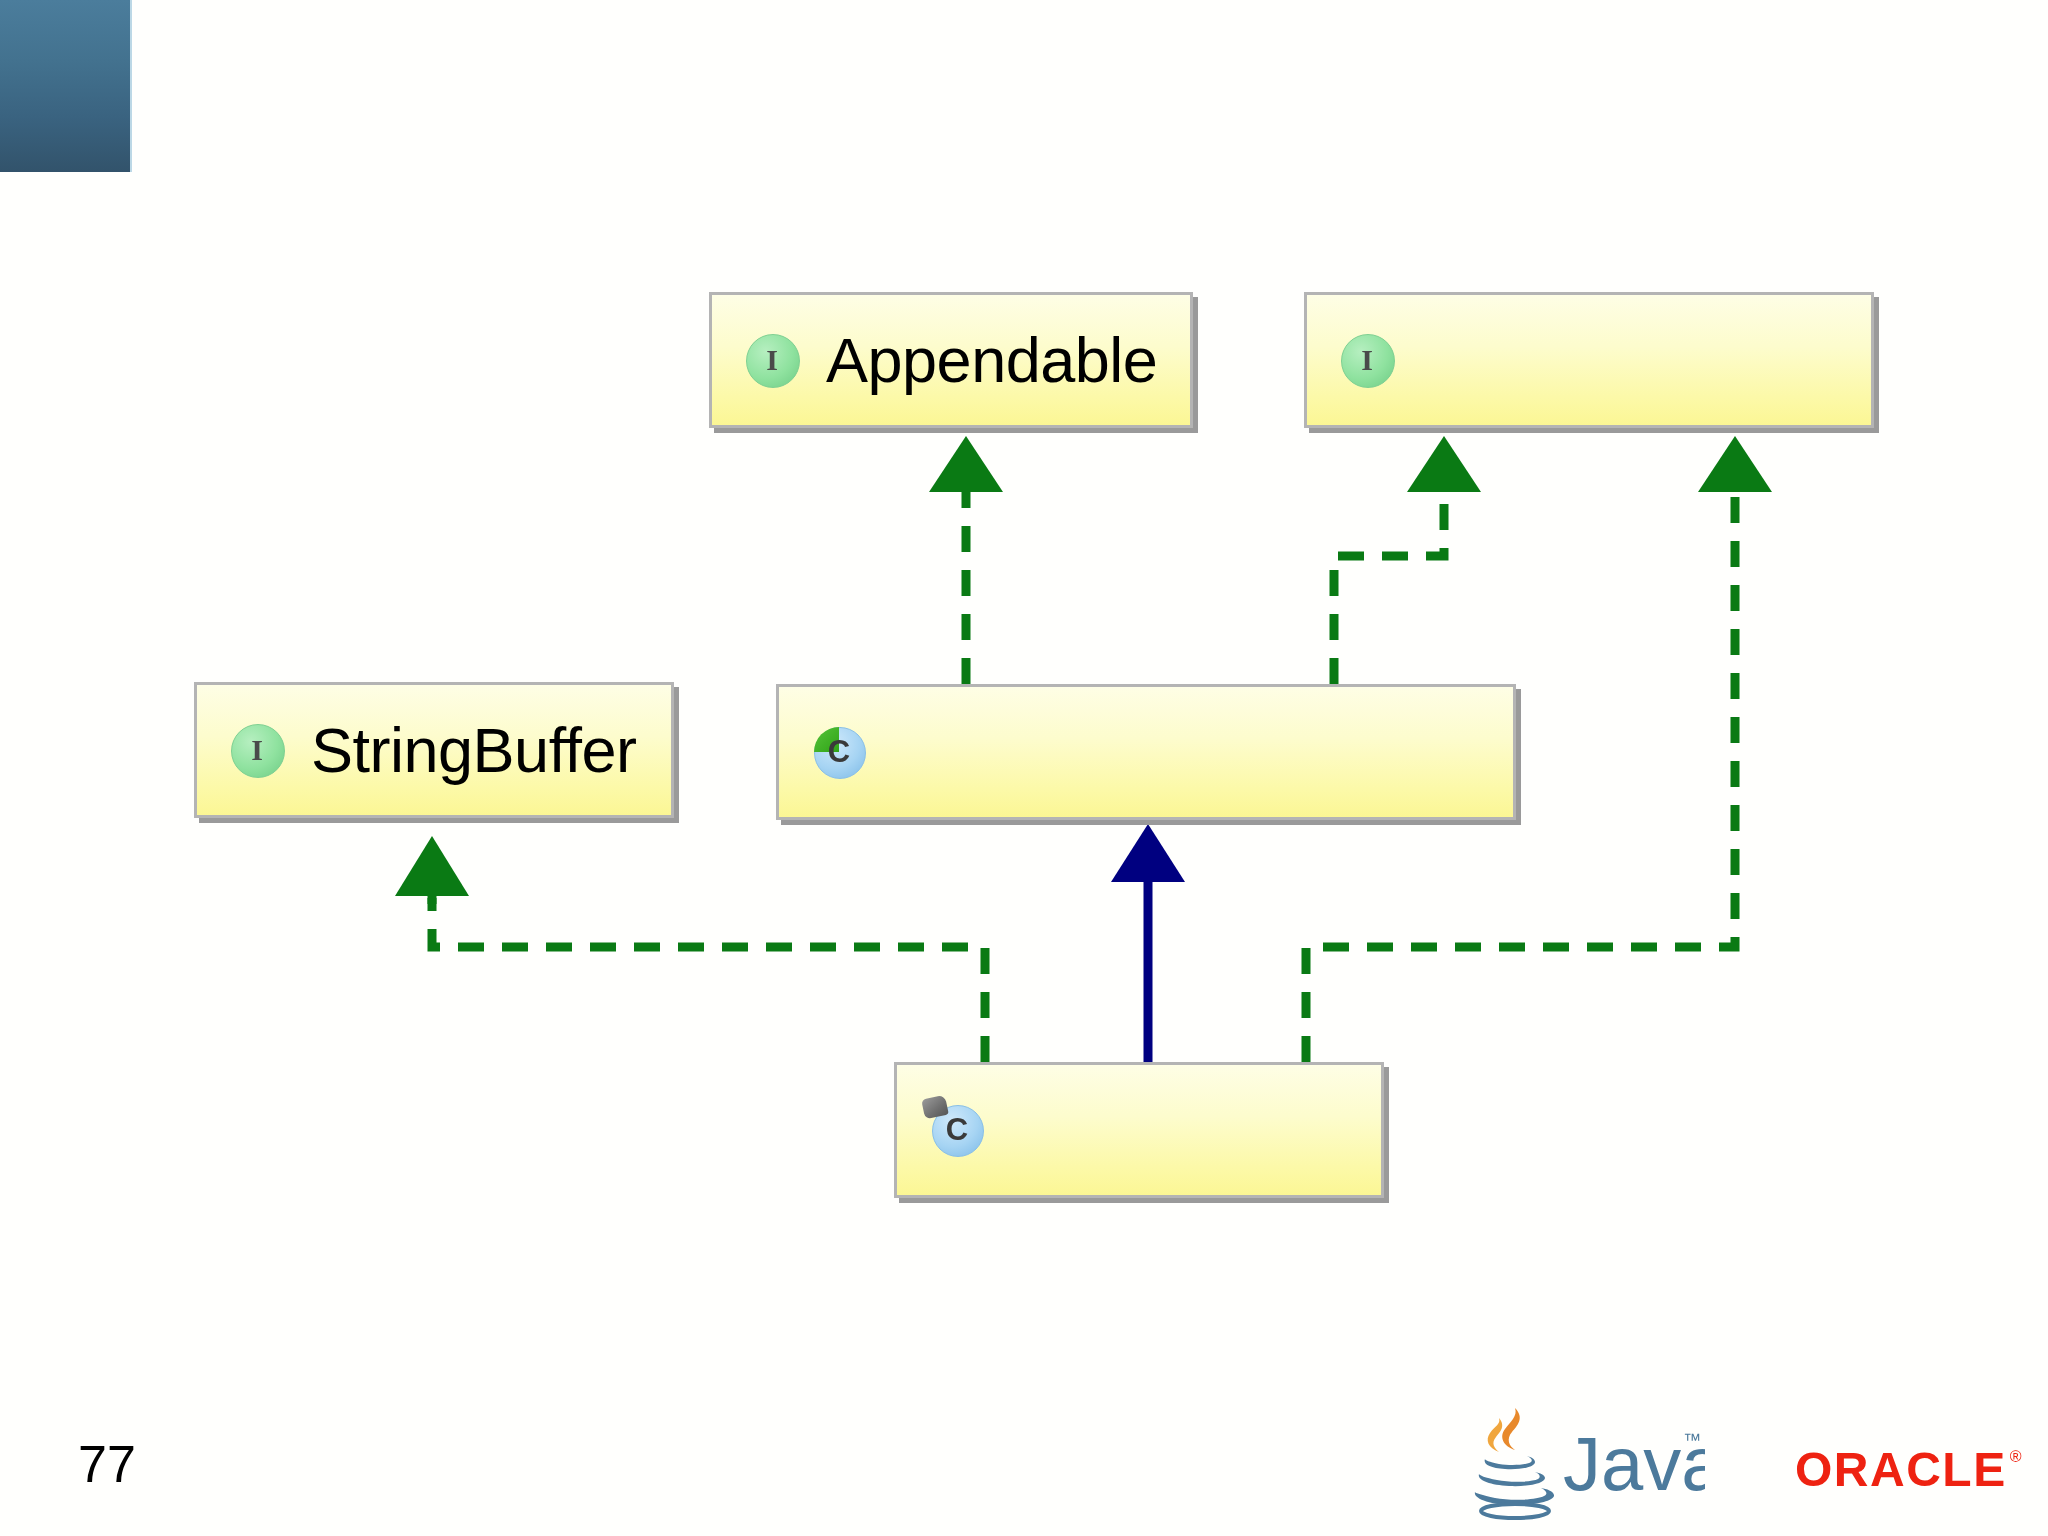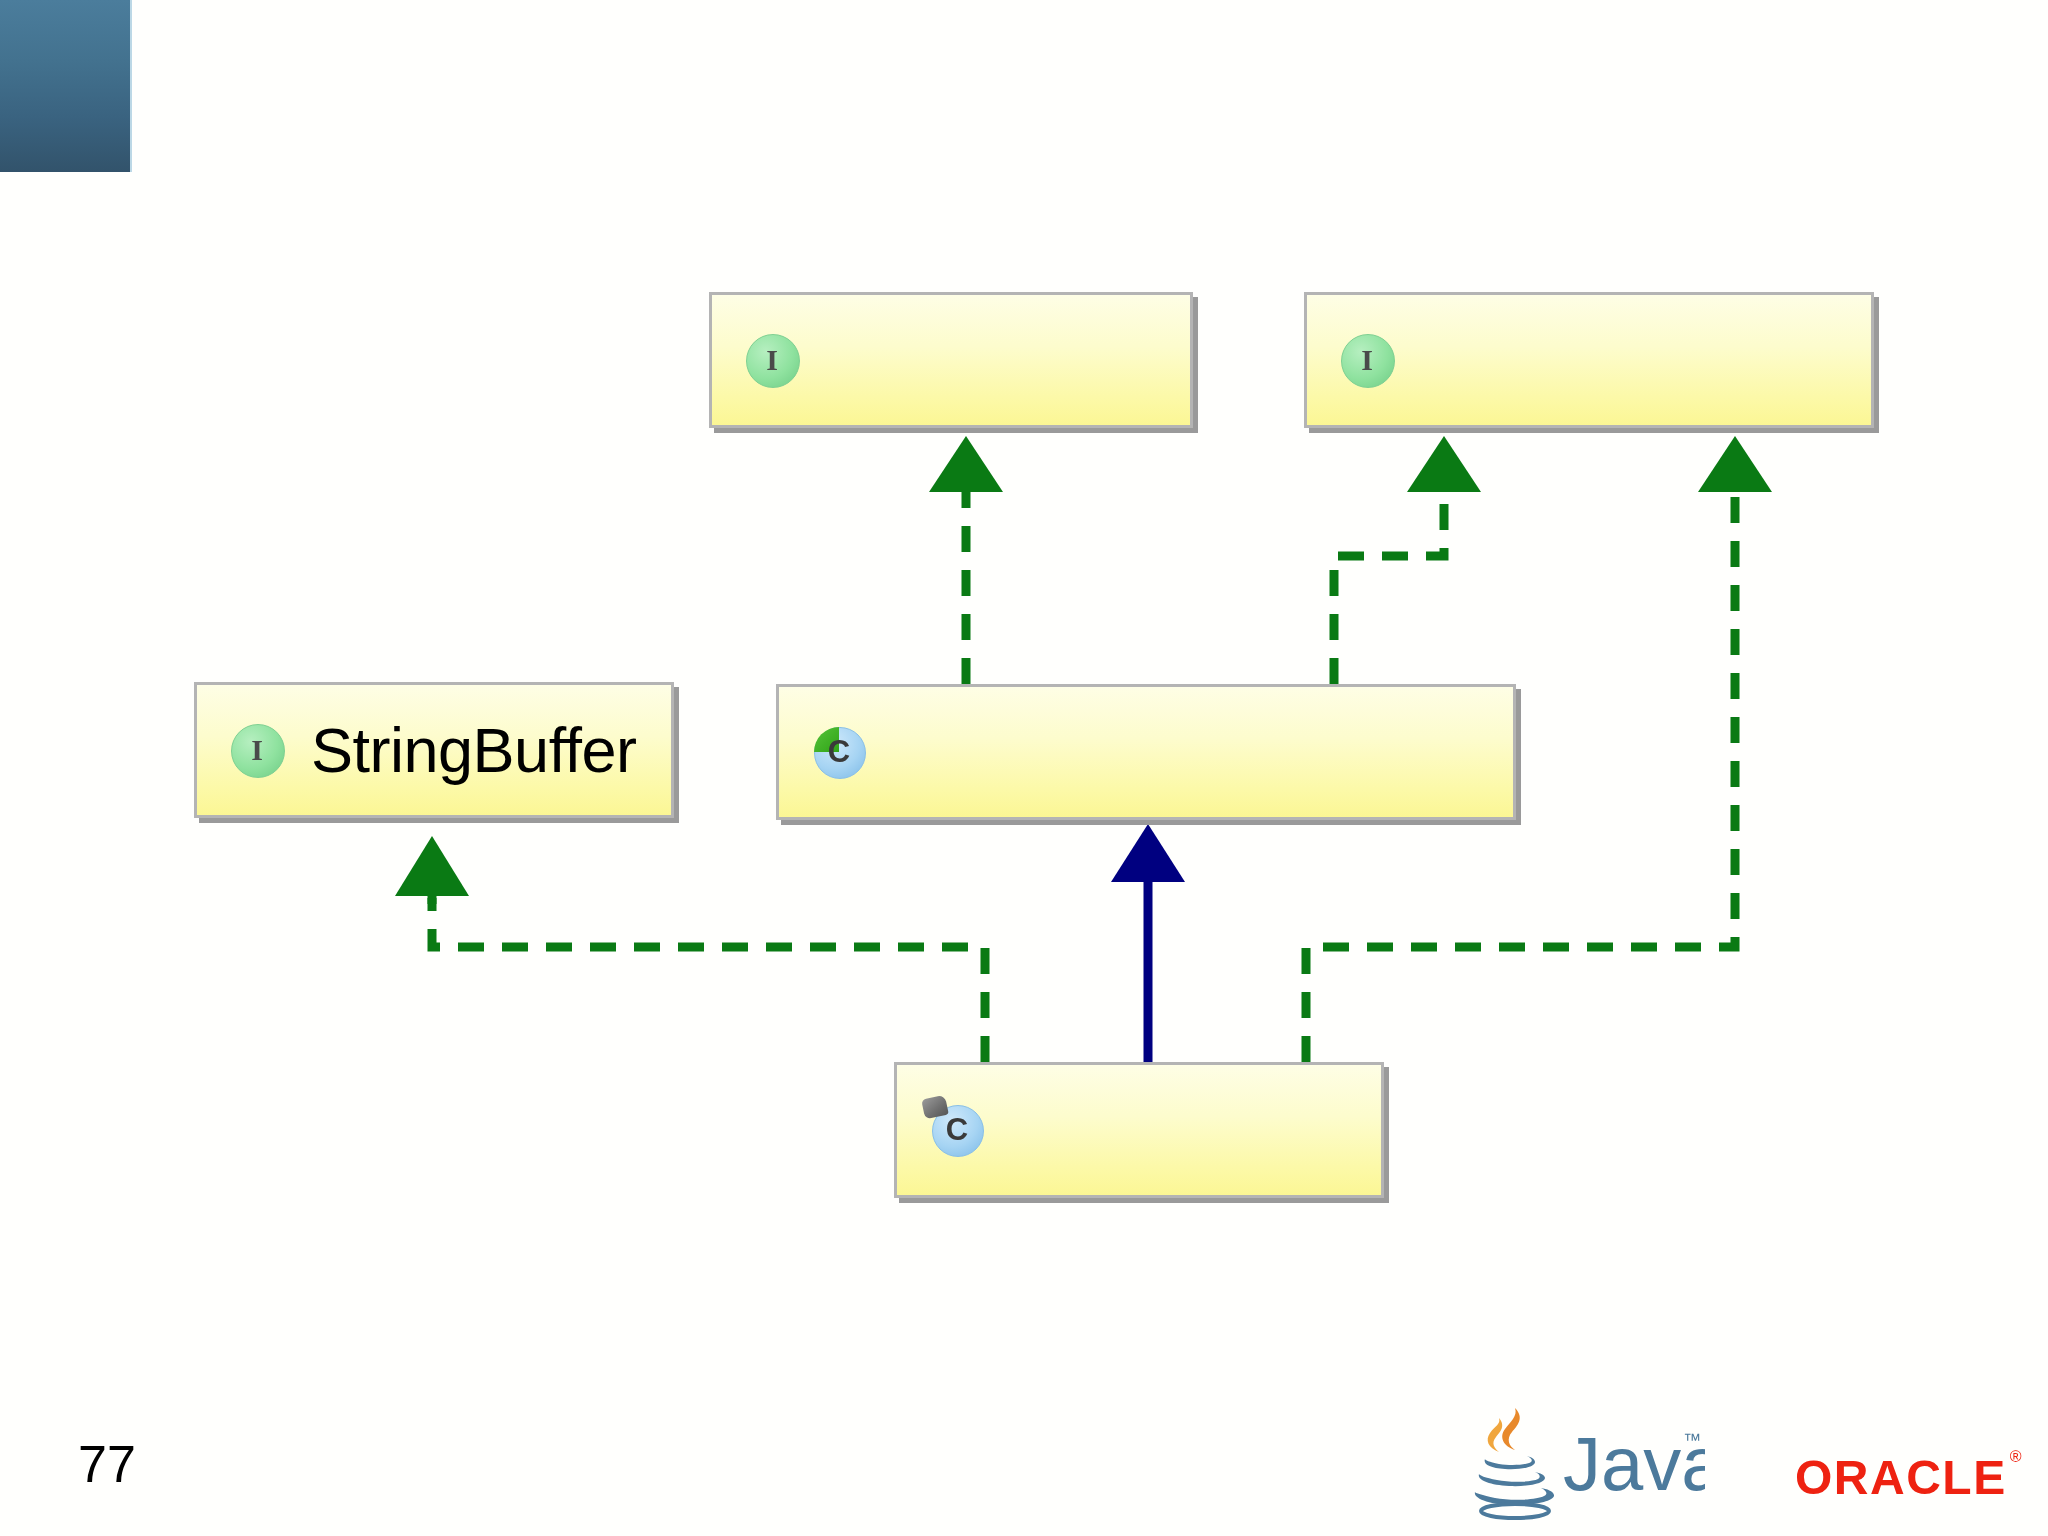--- a/index.html
+++ b/index.html
@@ -168,21 +168,20 @@
     top: 50px;
     display: flex;
     align-items: flex-start;
   }
   #oracle-word {
     font-size: 48px;
     font-weight: bold;
     color: #ee2211;
     letter-spacing: 1.5px;
     line-height: 1;
-    margin-top: 8px;
   }
   #oracle-reg {
     font-size: 16px;
     color: #ee2211;
     margin-left: 3px;
     margin-top: 2px;
   }
 </style>
 </head>
 <body>
@@ -231,20 +230,21 @@
         <path d="M 1735,492 L 1735,478" stroke="#0a7a14" stroke-width="9" fill="none"></path>
         <polygon points="1735,436 1698,492 1772,492" fill="#0a7a14"></polygon>
       </g>
     </svg>
 
     <div class="uml-node" style="left:709px; top:292px; width:484px; height:136px;">
       <span class="icon icon-interface">
         <span class="disc"></span>
         <span class="glyph">I</span>
       </span>
+      <span class="uml-label">Appendable</span>
     </div>
 
     <div class="uml-node" style="left:1304px; top:292px; width:570px; height:136px;">
       <span class="icon icon-interface">
         <span class="disc"></span>
         <span class="glyph">I</span>
       </span>
     </div>
 
     <div class="uml-node" style="left:194px; top:682px; width:480px; height:136px;">

